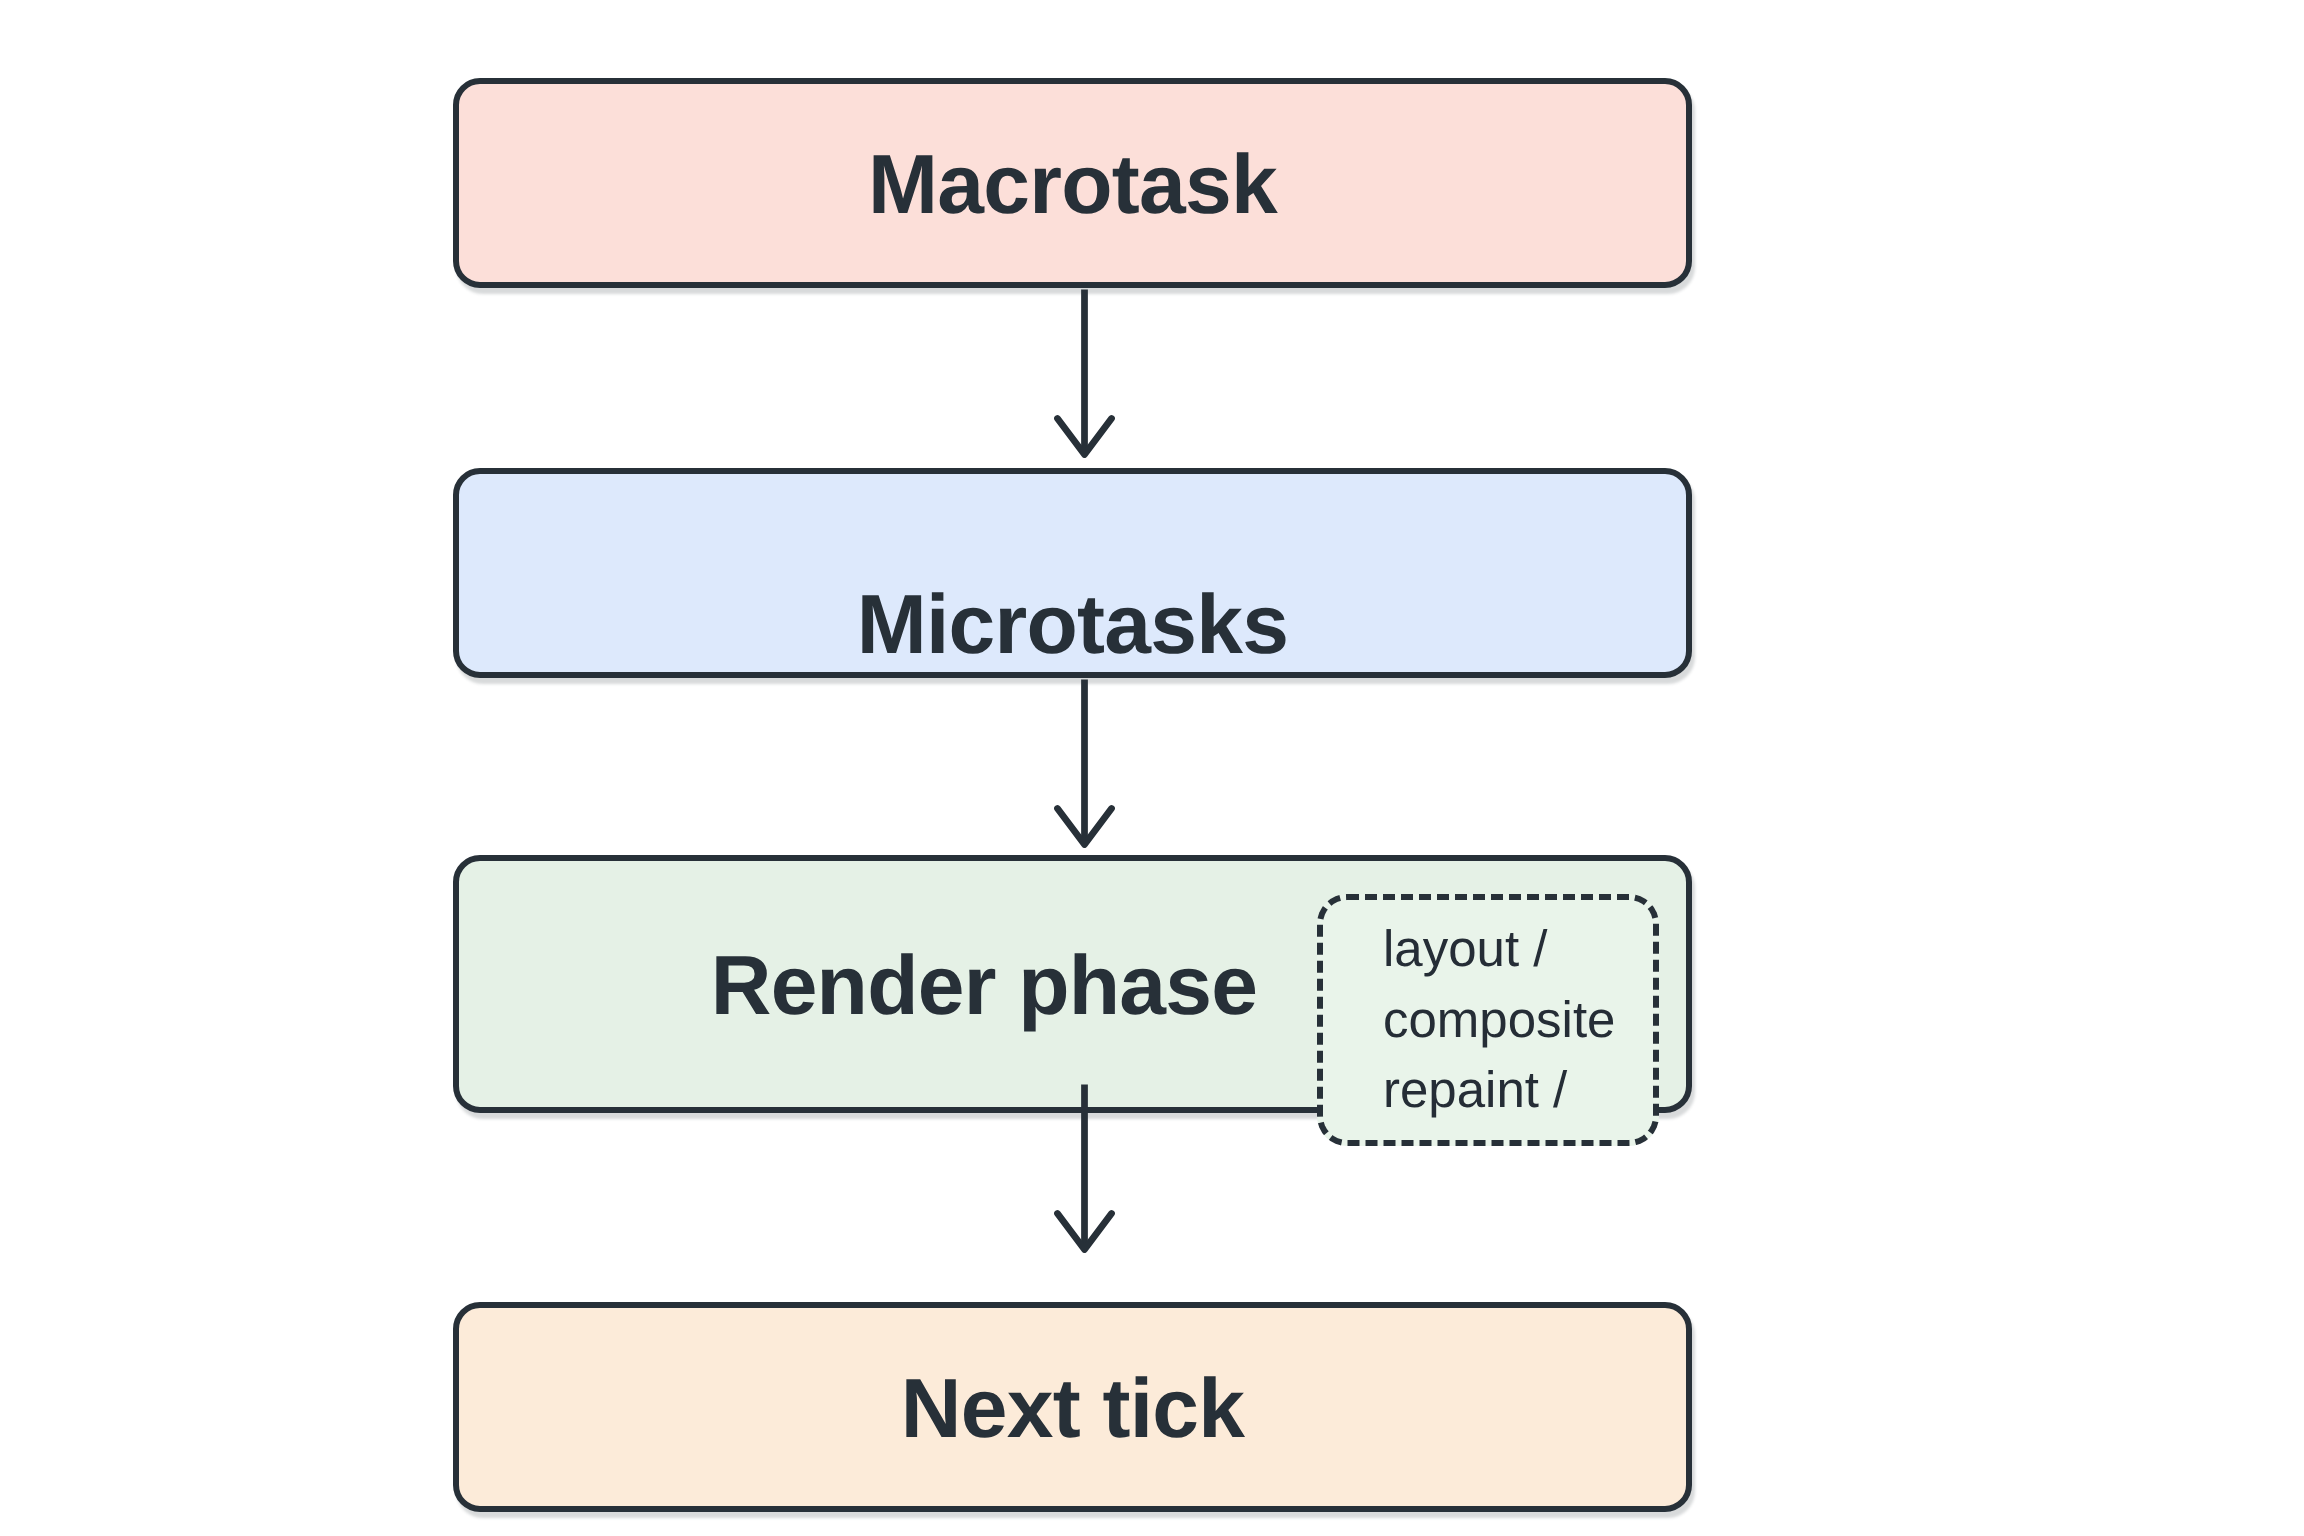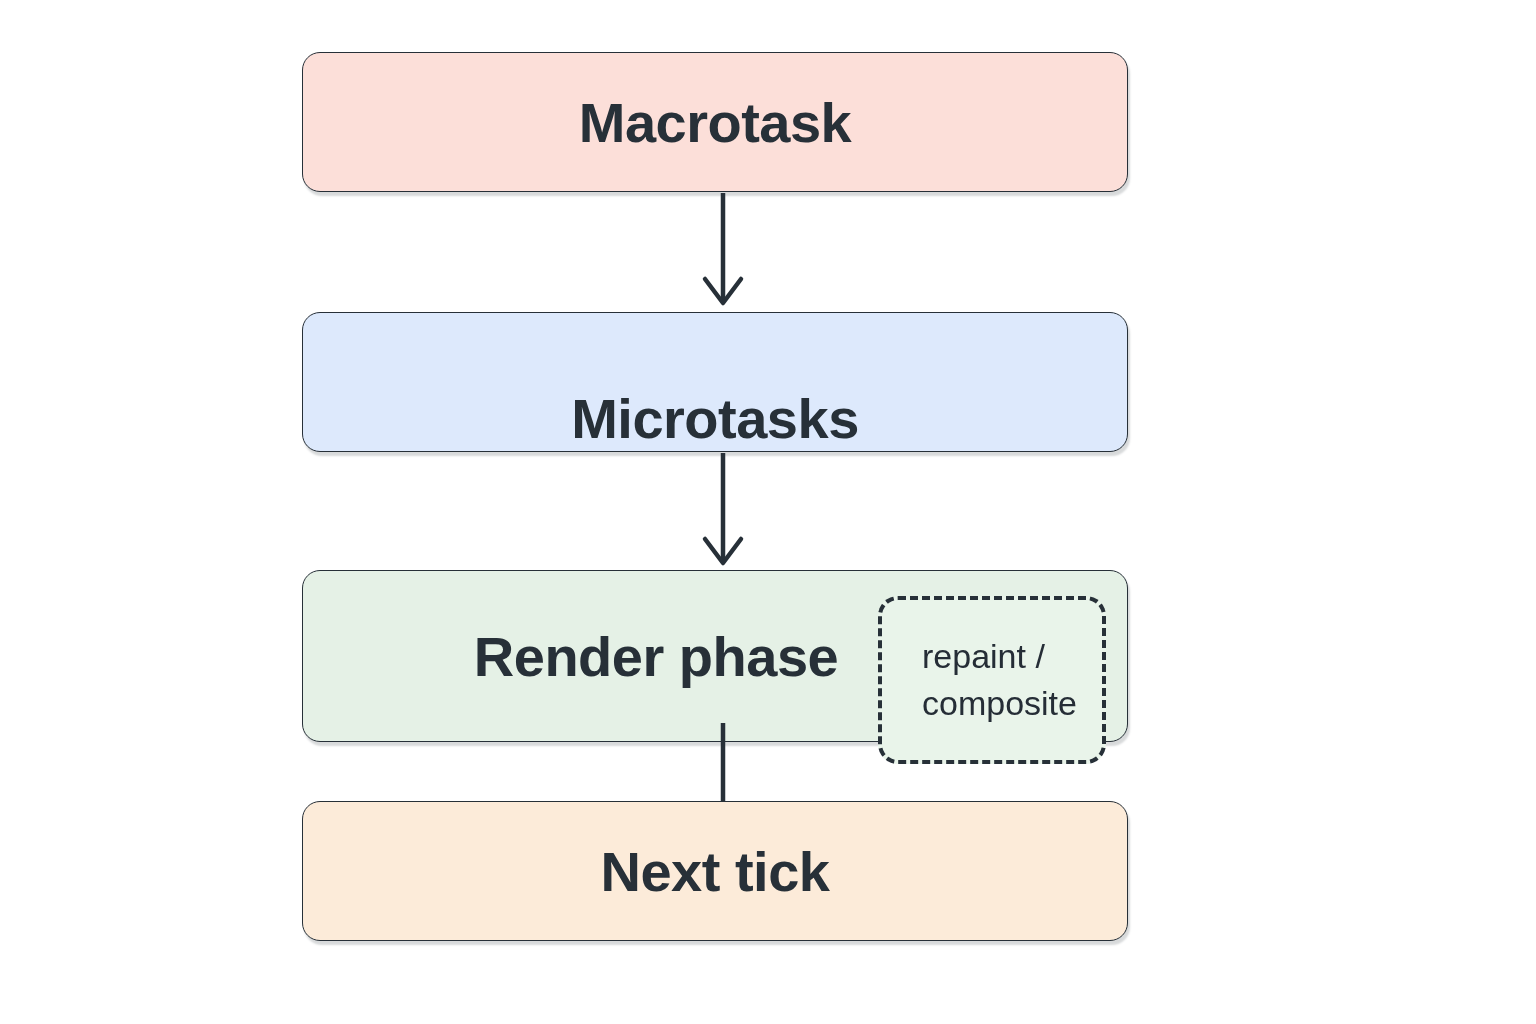--- a/index.html
+++ b/index.html
@@ -10,39 +10,39 @@
     background: #ffffff;
     font-family: "Liberation Sans", sans-serif;
     overflow: hidden;
   }
   .node {
     position: absolute;
     left: 302px;
     width: 826px;
     height: 140px;
     box-sizing: border-box;
-    border: 1px solid #8b5cf6;
+    border: 4px solid #8b5cf6;
     border-radius: 18px;
     display: flex;
     align-items: center;
     justify-content: center;
     box-shadow: 2px 4px 2px rgba(39, 48, 56, 0.18);
   }
   .node-label {
     font-size: 56px;
     font-weight: bold;
     color: #273038;
     letter-spacing: -0.5px;
     white-space: nowrap;
   }
   #node-macrotask  { top: 52px; }
   #node-microtasks { top: 312px; }
   #node-render     { top: 570px; height: 172px; }
   #node-render .node-label { padding-right: 118px; }
-  #node-nexttick   { top: 801px; }
+  #node-nexttick   { top: 868px; }
 
   .arrow {
     position: absolute;
     left: 693px;
     width: 60px;
     height: 114px;
   }
   #arrow-1 { top: 193px; }
   #arrow-2 { top: 453px; }
   #arrow-3 { top: 723px; }
@@ -96,22 +96,23 @@
       <line x1="30" y1="0" x2="30" y2="108" stroke="currentColor" stroke-width="4.5" stroke-linecap="round"></line>
       <path d="M12 86 L30 110 L48 86" fill="none" stroke="currentColor" stroke-width="4.5" stroke-linecap="round" stroke-linejoin="round"></path>
     </svg>
   </div>
 
   <div class="node" id="node-render" style="background-color: rgb(229, 241, 230); border-color: rgb(39, 48, 56);">
     <span class="node-label">Render phase</span>
   </div>
 
   <div class="annotation" style="background-color: rgb(233, 244, 234); border-color: rgb(39, 48, 56);">
+    <span class="annotation-line">layout /</span>
+    <span class="annotation-line">composite</span>
     <span class="annotation-line">repaint /</span>
-    <span class="annotation-line">composite</span>
   </div>
 
   <div class="arrow" id="arrow-3">
     <svg viewBox="0 0 60 114" xmlns="http://www.w3.org/2000/svg">
       <line x1="30" y1="0" x2="30" y2="108" stroke="currentColor" stroke-width="4.5" stroke-linecap="round"></line>
       <path d="M12 86 L30 110 L48 86" fill="none" stroke="currentColor" stroke-width="4.5" stroke-linecap="round" stroke-linejoin="round"></path>
     </svg>
   </div>
 
   <div class="node" id="node-nexttick" style="background-color: rgb(252, 235, 217); border-color: rgb(39, 48, 56);">

